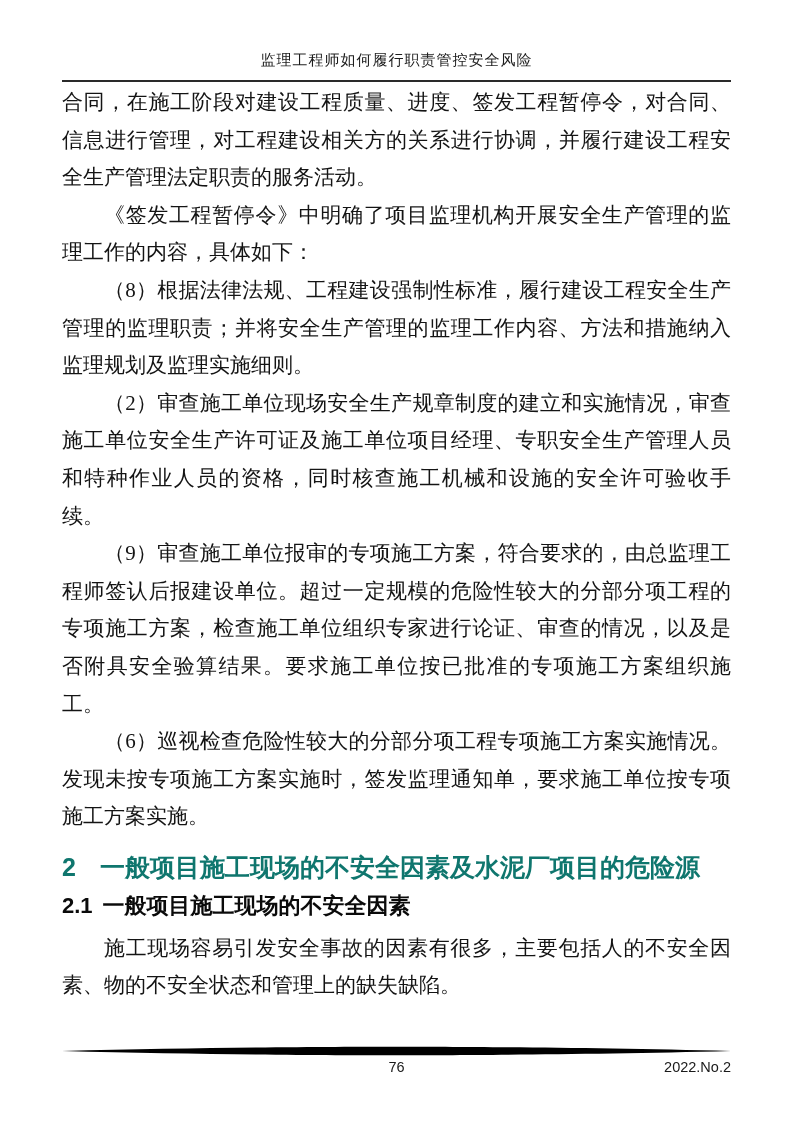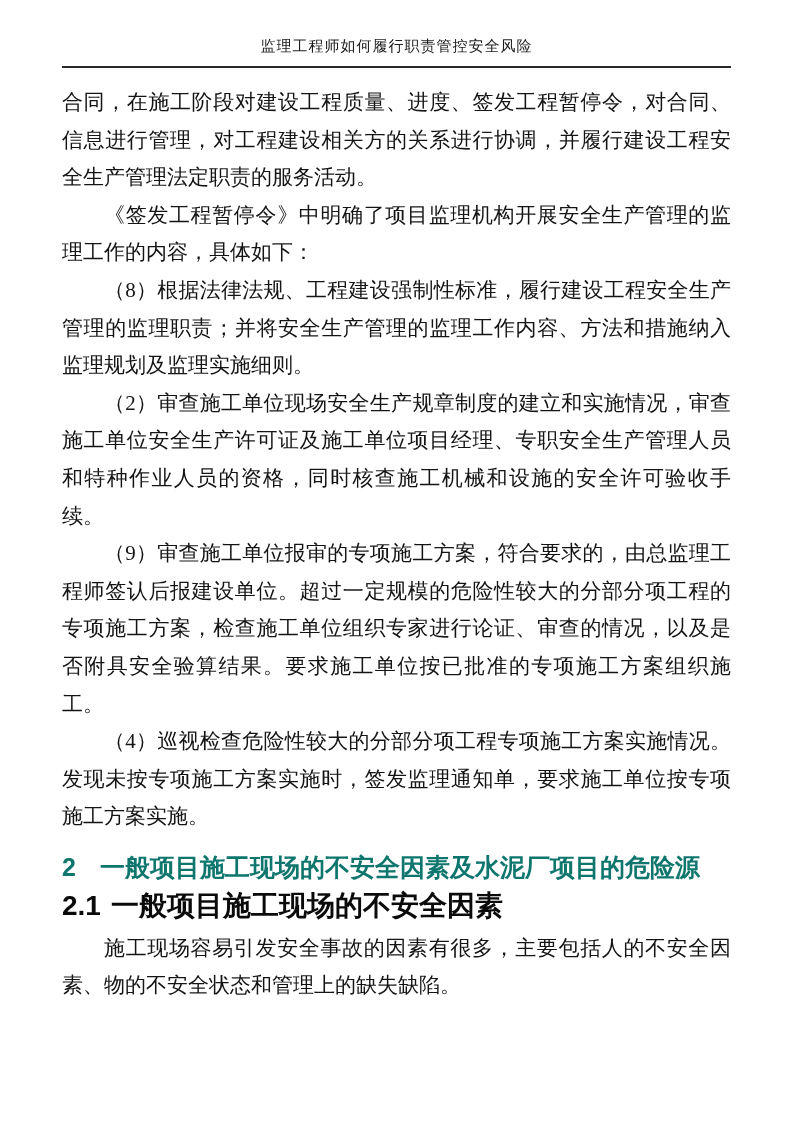--- a/index.html
+++ b/index.html
@@ -15,21 +15,21 @@
     color: #111111;
     font-family: "Liberation Serif", "DejaVu Serif", serif;
     overflow: hidden;
   }
   
   .page-header {
     position: absolute;
     left: 62px;
     right: 62px;
     top: 0;
-    height: 68px;
+    height: 82px;
     text-align: center;
     border-bottom: 2px solid #2a2a2a;
     box-sizing: border-box;
   }
   .running-head {
     position: absolute;
     left: 0;
     right: 0;
     bottom: 10px;
     font-size: 15px;
@@ -63,21 +63,21 @@
     color: #0f766e;
     text-indent: 0;
   }
   .sec-heading .sec-num {
     margin-right: 24px;
   }
   .subsec-heading {
     margin: 6px 0 8px 0;
     font-family: "Liberation Sans", "DejaVu Sans", sans-serif;
     font-weight: bold;
-    font-size: 28px;
+    font-size: 22px;
     line-height: 32px;
     color: #0a0a0a;
     text-indent: 0;
   }
   .subsec-heading .subsec-num {
     margin-right: 10px;
   }
   
   .page-footer {
     position: absolute;
@@ -119,29 +119,38 @@
     <p class="body-text no-indent">合同，在施工阶段对建设工程质量、进度、签发工程暂停令，对合同、信息进行管理，对工程建设相关方的关系进行协调，并履行建设工程安全生产管理法定职责的服务活动。</p>
 
     <p class="body-text">《签发工程暂停令》中明确了项目监理机构开展安全生产管理的监理工作的内容，具体如下：</p>
 
     <p class="body-text">（8）根据法律法规、工程建设强制性标准，履行建设工程安全生产管理的监理职责；并将安全生产管理的监理工作内容、方法和措施纳入监理规划及监理实施细则。</p>
 
     <p class="body-text">（2）审查施工单位现场安全生产规章制度的建立和实施情况，审查施工单位安全生产许可证及施工单位项目经理、专职安全生产管理人员和特种作业人员的资格，同时核查施工机械和设施的安全许可验收手续。</p>
 
     <p class="body-text">（9）审查施工单位报审的专项施工方案，符合要求的，由总监理工程师签认后报建设单位。超过一定规模的危险性较大的分部分项工程的专项施工方案，检查施工单位组织专家进行论证、审查的情况，以及是否附具安全验算结果。要求施工单位按已批准的专项施工方案组织施工。</p>
 
-    <p class="body-text">（4）巡视检查危险性较大的分部分项工程专项施工方案实施情况。发现未按专项施工方案实施时，签发监理通知单，要求施工单位按专项施工方案实施。</p>
+    <p class="body-text">（6）巡视检查危险性较大的分部分项工程专项施工方案实施情况。发现未按专项施工方案实施时，签发监理通知单，要求施工单位按专项施工方案实施。</p>
 
 
     <h1 class="sec-heading">
       <span class="sec-num">2</span><span>一般项目施工现场的不安全因素及水泥厂项目的危险源</span>
     </h1>
 
     <h2 class="subsec-heading">
       <span class="subsec-num">2.1</span><span>一般项目施工现场的不安全因素</span>
     </h2>
 
     <p class="body-text">施工现场容易引发安全事故的因素有很多，主要包括人的不安全因素、物的不安全状态和管理上的缺失缺陷。</p>
 
   </main>
 
+  <footer class="page-footer">
+    <svg class="footer-bar" viewBox="0 0 667 10" preserveAspectRatio="none">
+      <path d="M0 5 C 140 1.4, 270 0.8, 333 0.8 C 396 0.8, 527 1.4, 667 5 C 527 8.6, 396 9.2, 333 9.2 C 270 9.2, 140 8.6, 0 5 Z" fill="#000000"></path>
+    </svg>
+    <div class="footer-row">
+      <span class="page-number">76</span>
+      <span class="issue-number">2022.No.2</span>
+    </div>
+  </footer>
 
 </div>
 
 </body></html>

